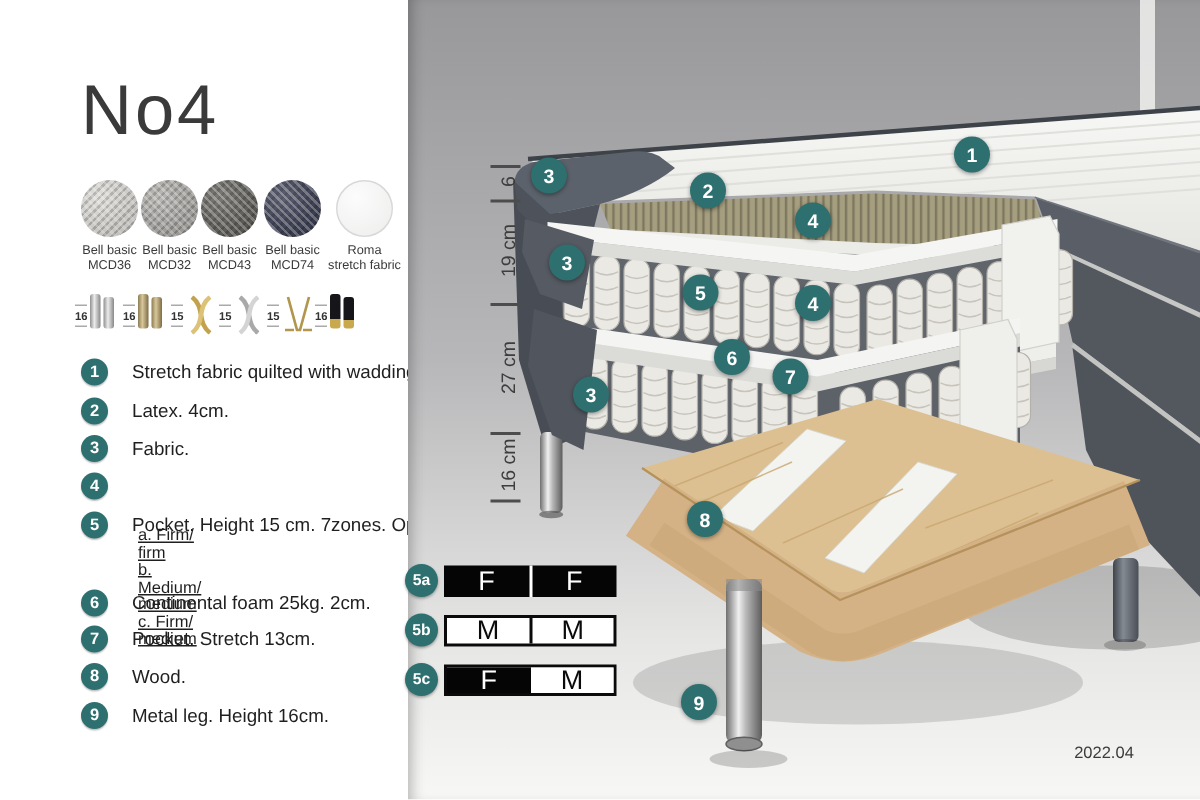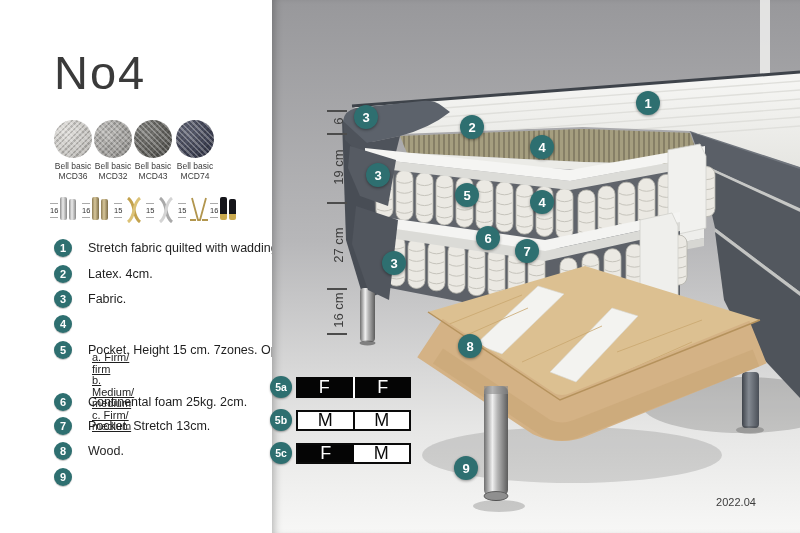--- a/index.html
+++ b/index.html
@@ -15,21 +15,21 @@
   .swatch-circle{width:38px;height:38px;border-radius:50%;margin:0 auto;
     background-image:
       radial-gradient(circle at 32% 30%, rgba(255,255,255,.22), rgba(0,0,0,.14)),
       repeating-linear-gradient(45deg, rgba(255,255,255,.30) 0 1.5px, transparent 1.5px 4px),
       repeating-linear-gradient(-45deg, rgba(0,0,0,.22) 0 1.5px, transparent 1.5px 4px);}
   .swatch-circle.plain{background-image:none;border:1px solid #d8d8d8;box-sizing:border-box;
       background-image:radial-gradient(circle at 35% 30%, #fcfcfc, #ededec);}
   .swatch-label{margin-top:3px;font-size:8.5px;line-height:1.2;color:#3a3a3a;white-space:nowrap;}
   .legs-row-item{position:absolute;top:190px;display:flex;align-items:center;height:40px;}
   .leg-num{display:flex;flex-direction:column;align-items:center;font-size:7.5px;
-           color:#333;margin-right:2px;}
+           color:#333;margin-right:2px;font-weight:bold;}
   .leg-num::before,.leg-num::after{content:"";display:block;width:8px;height:1px;
            background:#aaa;margin:2px 0;}
   .leg-cyl{display:inline-block;width:7px;height:23px;border-radius:2px;}
   .leg-cyl+.leg-cyl{margin-left:2px;height:21px;}
   .cyl-chrome{background:linear-gradient(90deg,#8f8f8f,#ececec 42%,#888);}
   .cyl-brass{background:linear-gradient(90deg,#8d7c54,#d8c79a 42%,#7d6d47);}
   .cyl-black{background:linear-gradient(180deg,#15151a 72%,#c9a94e 72%);}
   .parts-row{position:absolute;left:0;display:flex;align-items:center;height:18px;}
   .badge{width:18px;height:18px;border-radius:50%;color:#fff;font-size:11px;font-weight:bold;
          display:flex;align-items:center;justify-content:center;flex:0 0 18px;
@@ -97,20 +97,27 @@
           <div>MCD43</div>
       </div>
     </div>
     <div class="swatch-item" style="left:173px;">
       <div class="swatch-circle" style="background-color: rgb(47, 51, 73);"></div>
       <div class="swatch-label">
         <div>Bell basic</div>
           <div>MCD74</div>
       </div>
     </div>
+    <div class="swatch-item" style="left:218px;width:50px;">
+      <div class="swatch-circle plain"></div>
+      <div class="swatch-label">
+        <div>Roma</div>
+          <div>stretch fabric</div>
+      </div>
+    </div>
 
     <div class="legs-row-item" style="left:50px;">
       <span class="leg-num">16</span>
       <span>
         <span class="leg-cyl cyl-chrome"></span><span class="leg-cyl cyl-chrome"></span></span>
     </div>
     <div class="legs-row-item" style="left:82px;">
       <span class="leg-num">16</span>
       <span>
         <span class="leg-cyl cyl-brass"></span><span class="leg-cyl cyl-brass"></span></span>
@@ -173,20 +180,21 @@
       <div class="parts-row" style="top:417px;">
         <span class="badge teal-bg" style="background-color: rgb(46, 111, 112);">7</span>
         <span class="parts-text">Pocket. Stretch 13cm.</span>
         </div>
       <div class="parts-row" style="top:442px;">
         <span class="badge teal-bg" style="background-color: rgb(46, 111, 112);">8</span>
         <span class="parts-text">Wood.</span>
         </div>
       <div class="parts-row" style="top:468px;">
         <span class="badge teal-bg" style="background-color: rgb(46, 111, 112);">9</span>
+        <span class="parts-text">Metal leg. Height 16cm.</span>
         </div>
     </div>
   </aside>
 
   <section class="right-panel">
     <svg class="bed-svg" width="528" height="533" viewBox="0 0 528 533">
       <defs>
         <linearGradient id="topGrad" x1="0" y1="0" x2="0" y2="1">
           <stop offset="0" stop-color="#f7f7f5"></stop>
             <stop offset="1" stop-color="#e6e6e2"></stop>

